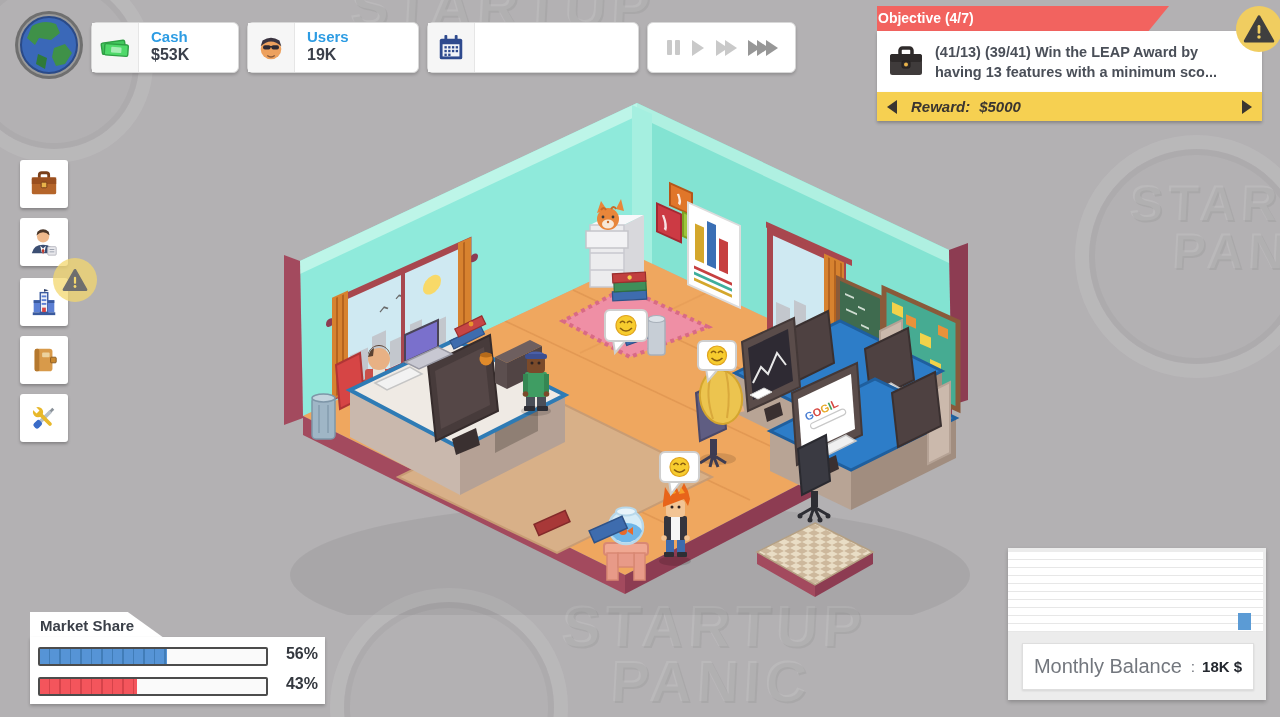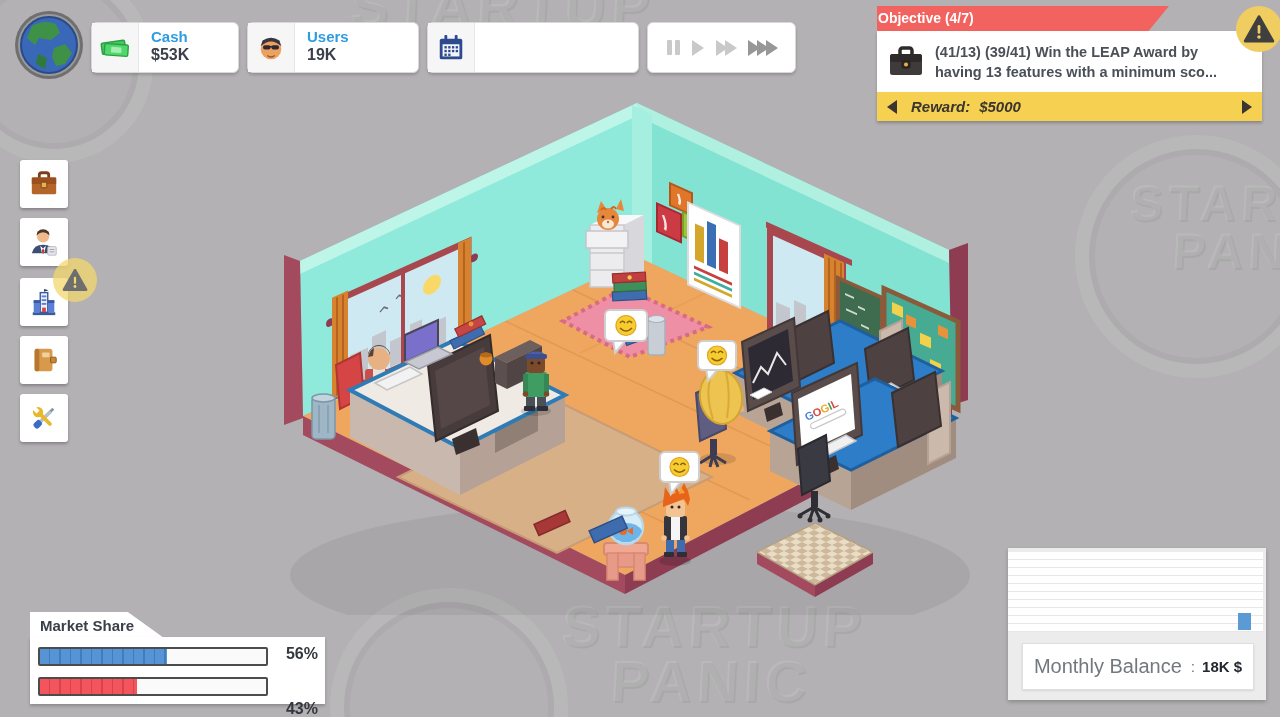--- a/index.html
+++ b/index.html
@@ -636,21 +636,21 @@
 
 <div class="ms-tab">Market Share</div>
 <div class="ms-body">
   <div class="ms-row" style="top:10px;">
     <div class="ms-fill blue" style="display: block; width: 56%; height: 100%;"></div>
   </div>
   <div class="ms-pct" style="top:8px;">56%</div>
   <div class="ms-row" style="top:40px;">
     <div class="ms-fill red" style="display: block; width: 43%; height: 100%;"></div>
   </div>
-  <div class="ms-pct" style="top:38px;margin-top:25px;">43%</div>
+  <div class="ms-pct" style="top:38px;">43%</div>
 </div>
 
 <div class="mb-outer">
   <div class="mb-chart">
     <div class="mb-bar"></div>
   </div>
   <div class="mb-info">
     <span class="mb-label">Monthly Balance</span>
     <span class="mb-colon">:</span>
     <span class="mb-value">18K $</span>

